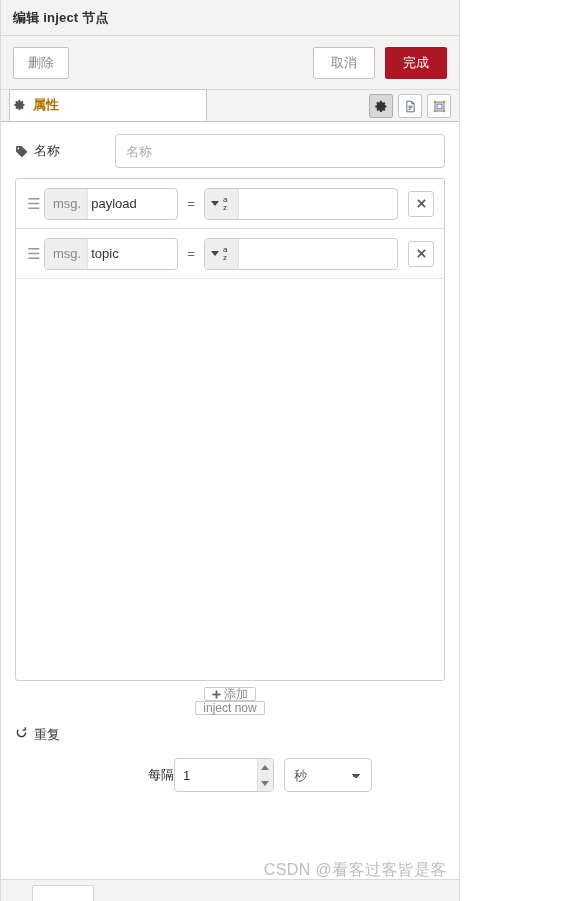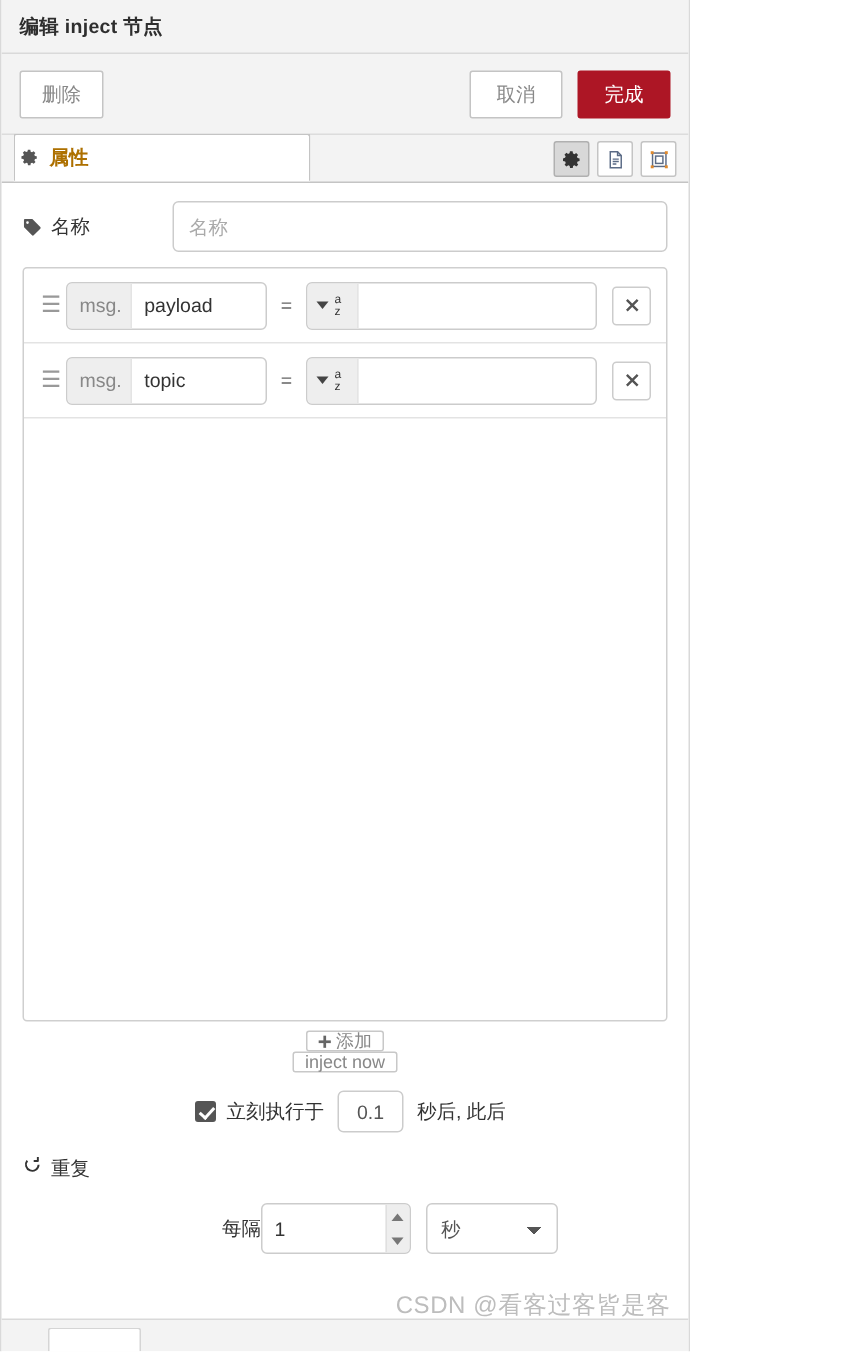--- a/index.html
+++ b/index.html
@@ -191,21 +191,21 @@
     align-items: center;
     padding: 0 6px 0 8px;
     border-right: 1px solid #e4e4e4;
   }
   .msg-value {
     border: none;
     outline: none;
     font-family: inherit;
     font-size: 13px;
     color: #333;
-    padding: 0 8px;
+    padding: 0 3px;
     width: 100%;
     background: transparent;
   }
   .eq-sign {
     width: 26px;
     text-align: center;
     color: #666;
     font-size: 13px;
   }
   .type-field {
@@ -593,27 +593,20 @@
             <rect x="4" y="0.5" width="2" height="9"></rect>
               <rect x="0.5" y="4" width="9" height="2"></rect>
           </svg>
         </span>
         <span>添加</span>
       </button>
       <div class="spacer"></div>
       <button class="mini-btn">inject now</button>
     </div>
 
-    <div class="opt-row">
-      <div class="indent"></div>
-      <div class="checkbox"></div>
-      <span>立刻执行于</span>
-      <input id="delay-input" class="text-input" type="text" value="0.1" style="">
-      <span>秒后, 此后</span>
-    </div>
 
     <div class="repeat-row">
       <div class="repeat-label">
         <span>
           <svg width="13" height="13" viewBox="0 0 16 16" fill="none" stroke="#333" stroke-width="1.6">
             <path d="M13.2 8A5.2 5.2 0 113.9 4.6"></path>
             <path d="M12.6 1.6v3.4H9.2" stroke-linejoin="round"></path>
           </svg>
         </span>
         <span>重复</span>

